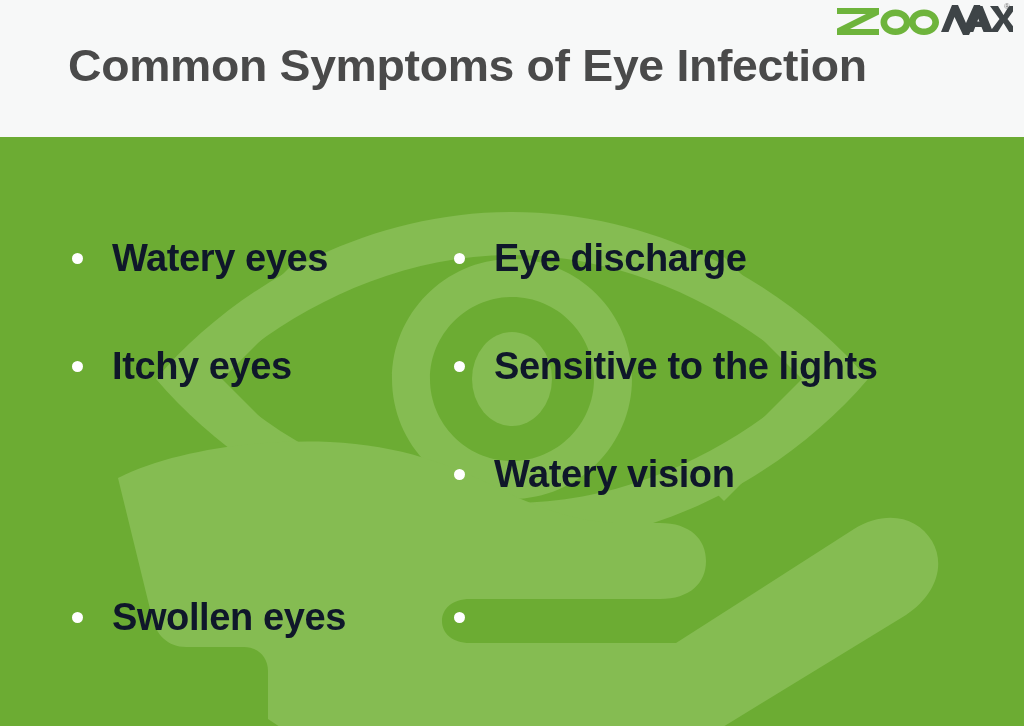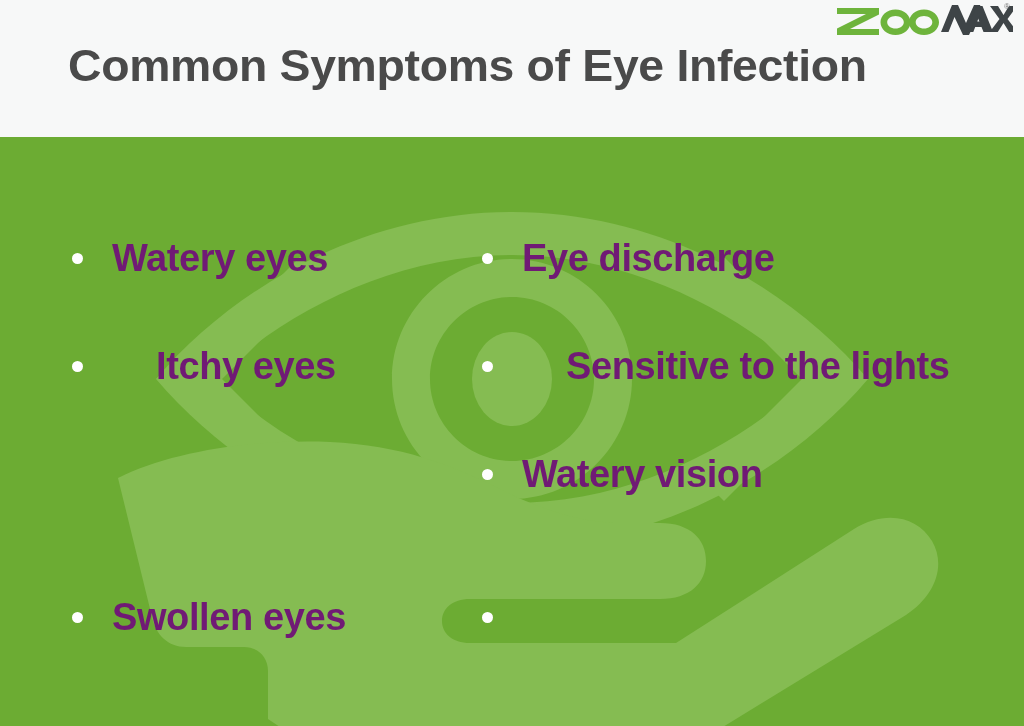--- a/index.html
+++ b/index.html
@@ -72,48 +72,48 @@
     width: 1024px;
     height: 589px;
     z-index: 2;
   }
   .column {
     position: absolute;
     top: 0;
     height: 589px;
   }
   #column-left  { left: 62px;  width: 400px; }
-  #column-right { left: 472px; width: 552px; text-decoration: underline; }
+  #column-right { left: 444px; width: 552px; text-decoration: underline; }
 
   .symptom-item {
     position: absolute;
     display: flex;
     align-items: center;
     height: 52px;
     white-space: nowrap;
   }
   .symptom-item.r0 { top: 95px;  }
-  .symptom-item.r1 { top: 203px; gap: 44px; }
+  .symptom-item.r1 { top: 203px; }
   .symptom-item.r2 { top: 311px; }
   .symptom-item.r3 { top: 418px; margin-top: 36px; }
 
   .bullet-dot {
     width: 11px;
     height: 11px;
     border-radius: 50%;
     background: #FFFFFF;
     flex: 0 0 auto;
     margin-right: 29px;
     margin-left: 10px;
   }
   .symptom-label {
     font-size: 38px;
     line-height: 52px;
     font-weight: bold;
-    color: #701a75;
+    color: #0f172a;
     letter-spacing: -0.4px;
   }
 </style>
 </head>
 <body>
 
 <div id="canvas">
 
   <div id="body-panel">
 

